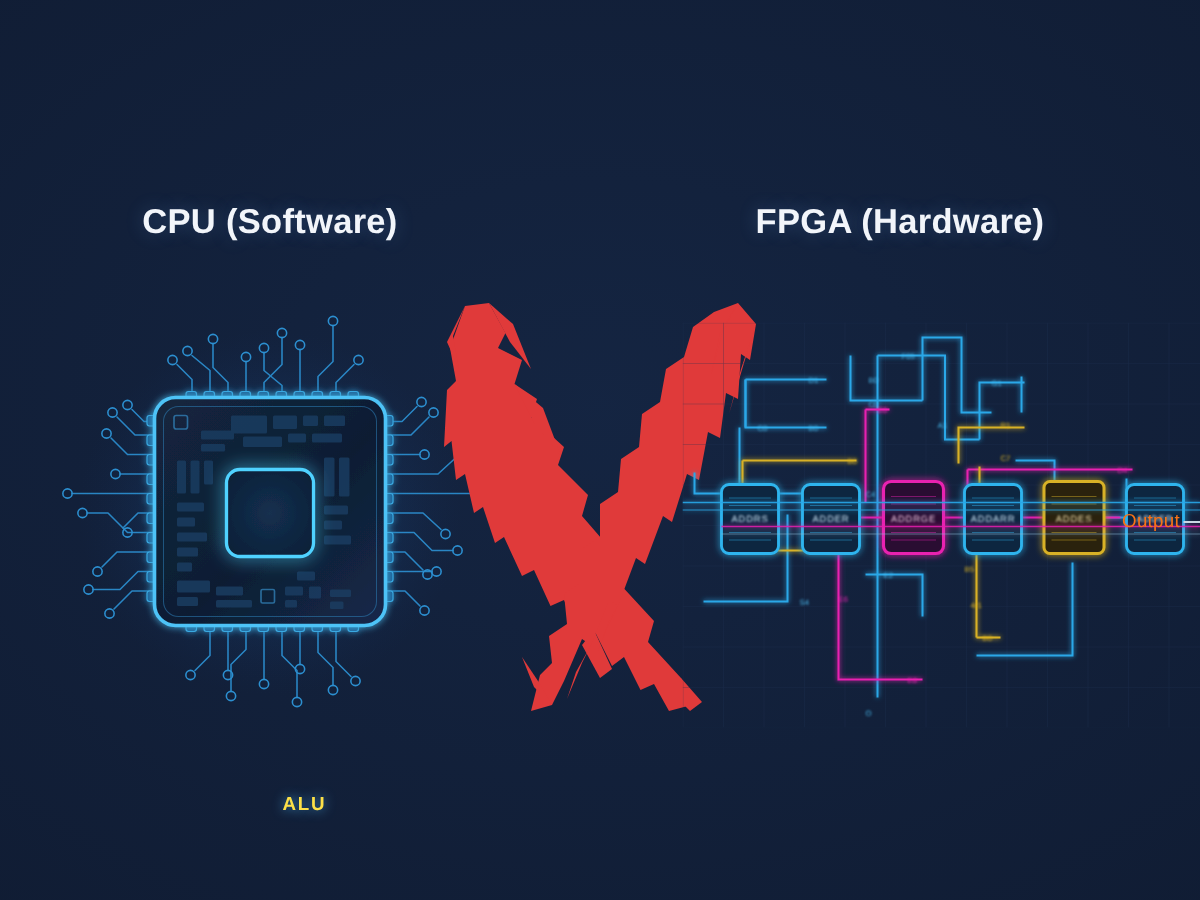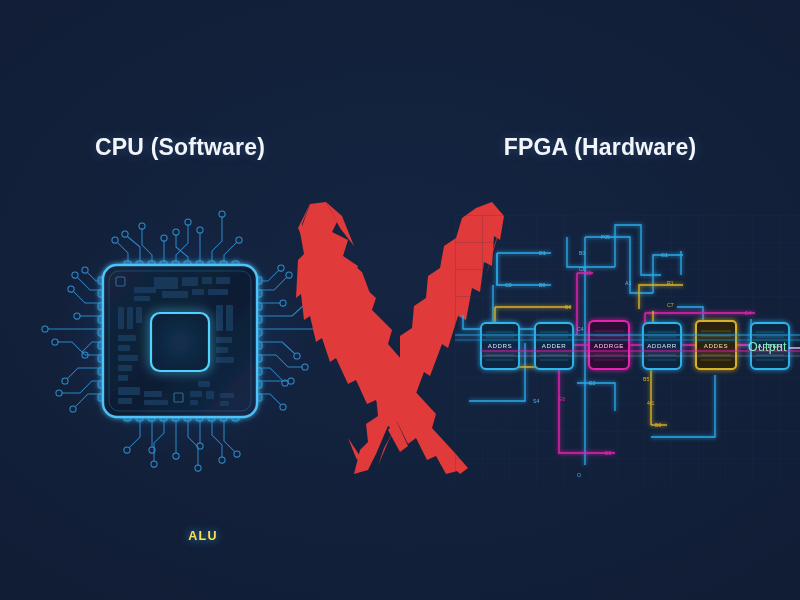--- a/index.html
+++ b/index.html
@@ -33,21 +33,21 @@
     text-shadow:0 0 8px rgba(80,190,255,.8);
   }
 
   
   #x-wrap{position:absolute;left:296px;top:198px;width:210px;height:278px;}
 
   
   #fpga-wrap{position:absolute;left:455px;top:215px;width:345px;height:270px;}
   .out-label{
     position:absolute;left:748px;top:340px;
-    font-size:12.5px;color:#86efac;letter-spacing:.2px;
+    font-size:12.5px;color:#f97316;letter-spacing:.2px;
   }
 </style>
 </head>
 <body>
 
 <div id="stage">
 
   <div class="titles">
     <div class="title" id="title-fpga">FPGA (Hardware)</div>
     <div class="title" id="title-cpu">CPU (Software)</div>

